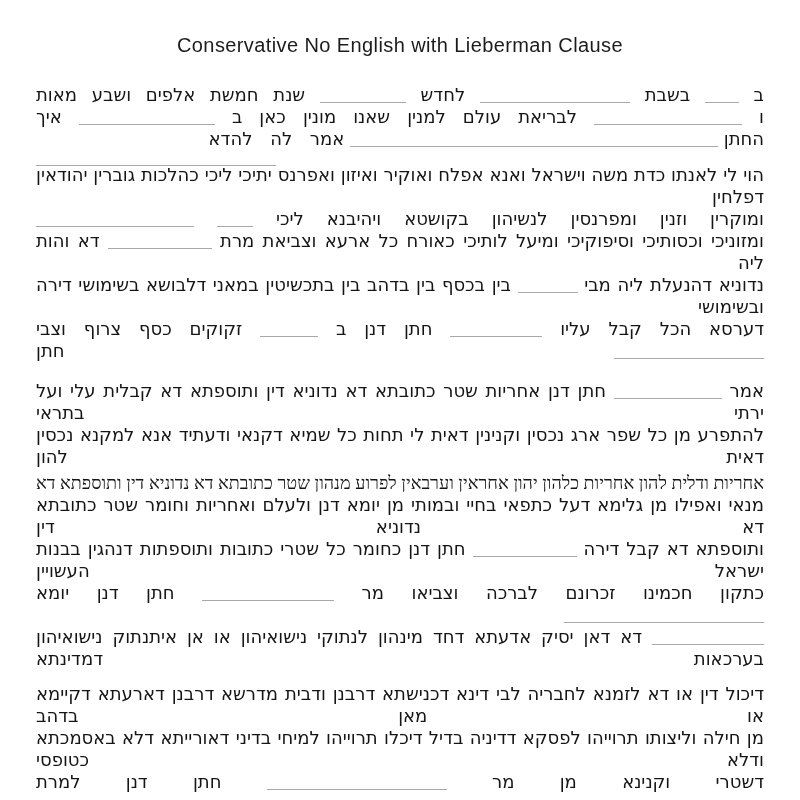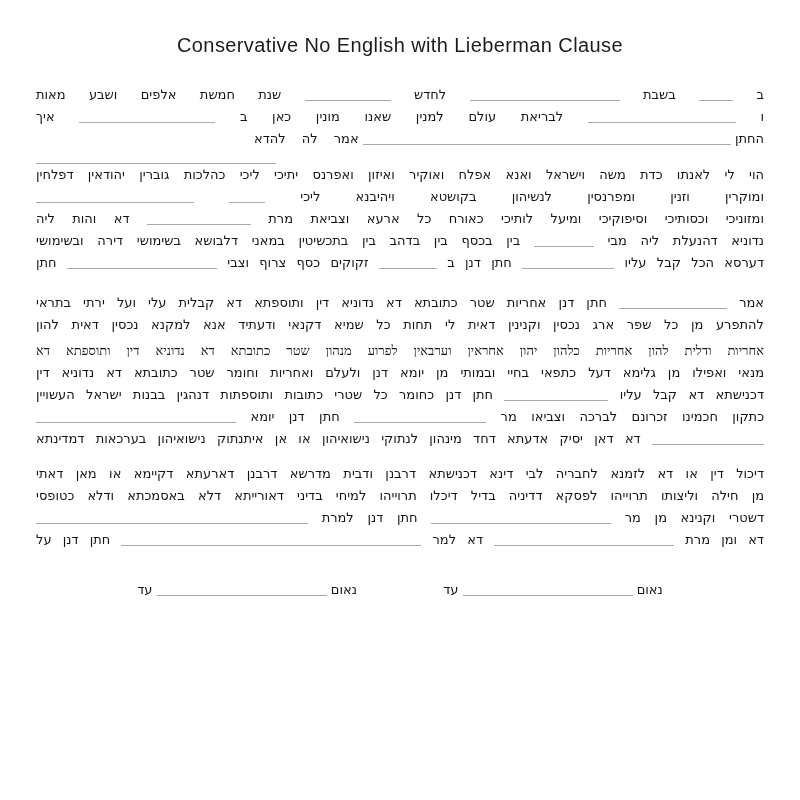--- a/index.html
+++ b/index.html
@@ -20,21 +20,21 @@
     color:#1c1c1c;
   }
   #doc{
     position:absolute;
     top:84px;left:36px;width:728px;
   }
   .line{
     direction:rtl;
     unicode-bidi:embed;
     font-family:"DejaVu Sans",sans-serif;
-    font-size:13px;
+    font-size:18px;
     line-height:22px;
     color:#151515;
     text-align:justify;
     text-align-last:justify;
     white-space:normal;
   }
   .line.start{text-align:center;text-align-last:right;}
   .line.left{text-align:left;text-align-last:left;}
   .line.center{text-align:center;text-align-last:center;}
   .line.signature{text-align:center;text-align-last:center;}
@@ -70,21 +70,21 @@
     <div class="line left"><span class="blank" style="width: 240px;"></span> </div>
     <div class="line justify"><span class="txt">הוי לי לאנתו כדת משה וישראל ואנא אפלח ואוקיר ואיזון ואפרנס יתיכי ליכי כהלכות גוברין יהודאין דפלחין</span> </div>
     <div class="line justify"><span class="txt">ומוקרין וזנין ומפרנסין לנשיהון בקושטא ויהיבנא ליכי</span> <span class="blank" style="width: 36px;"></span> <span class="blank" style="width: 158px;"></span> </div>
     <div class="line justify"><span class="txt">ומזוניכי וכסותיכי וסיפוקיכי ומיעל לותיכי כאורח כל ארעא וצביאת מרת</span> <span class="blank" style="width: 104px;"></span> <span class="txt">דא והות ליה</span> </div>
     <div class="line justify"><span class="txt">נדוניא דהנעלת ליה מבי</span> <span class="blank" style="width: 60px;"></span> <span class="txt">בין בכסף בין בדהב בין בתכשיטין במאני דלבושא בשימושי דירה ובשימושי</span> </div>
     <div class="line justify"><span class="txt">דערסא הכל קבל עליו</span> <span class="blank" style="width: 92px;"></span> <span class="txt">חתן דנן ב</span> <span class="blank" style="width: 58px;"></span> <span class="txt">זקוקים כסף צרוף וצבי</span> <span class="blank" style="width: 150px;"></span> <span class="txt">חתן</span> </div>
     <div class="line justify"><span class="txt">אמר</span> <span class="blank" style="width: 108px;"></span> <span class="txt">חתן דנן אחריות שטר כתובתא דא נדוניא דין ותוספתא דא קבלית עלי ועל ירתי בתראי</span> </div>
     <div class="line justify"><span class="txt">להתפרע מן כל שפר ארג נכסין וקנינין דאית לי תחות כל שמיא דקנאי ודעתיד אנא למקנא נכסין דאית להון</span> </div>
     <div class="line justify"><span class="txt">אחריות ודלית להון אחריות כלהון יהון אחראין וערבאין לפרוע מנהון שטר כתובתא דא נדוניא דין ותוספתא דא</span> </div>
     <div class="line justify"><span class="txt">מנאי ואפילו מן גלימא דעל כתפאי בחיי ובמותי מן יומא דנן ולעלם ואחריות וחומר שטר כתובתא דא נדוניא דין</span> </div>
-    <div class="line justify"><span class="txt">דכנישתא דא קבל עליו</span> <span class="blank" style="width: 104px;"></span> <span class="txt">חתן דנן כחומר כל שטרי כתובות ותוספתות דנהגין בבנות ישראל העשויין</span> </div>
+    <div class="line justify"><span class="txt">ותוספתא דא קבל דירה</span> <span class="blank" style="width: 104px;"></span> <span class="txt">חתן דנן כחומר כל שטרי כתובות ותוספתות דנהגין בבנות ישראל העשויין</span> </div>
     <div class="line justify"><span class="txt">כתקון חכמינו זכרונם לברכה וצביאו מר</span> <span class="blank" style="width: 132px;"></span> <span class="txt">חתן דנן יומא</span> <span class="blank" style="width: 200px;"></span> </div>
     <div class="line justify"><span class="blank" style="width: 112px;"></span> <span class="txt">דא דאן יסיק אדעתא דחד מינהון לנתוקי נישואיהון או אן איתנתוק נישואיהון בערכאות דמדינתא</span> </div>
-    <div class="line justify"><span class="txt">דיכול דין או דא לזמנא לחבריה לבי דינא דכנישתא דרבנן ודבית מדרשא דרבנן דארעתא דקיימא או מאן דאתי</span> </div>
+    <div class="line justify"><span class="txt">דיכול דין או דא לזמנא לחבריה לבי דינא דכנישתא דרבנן ודבית מדרשא דרבנן דארעתא דקיימא או מאן בדהב</span> </div>
     <div class="line justify"><span class="txt">מן חילה וליצותו תרוייהו לפסקא דדיניה בדיל דיכלו תרוייהו למיחי בדיני דאורייתא דלא באסמכתא ודלא כטופסי</span> </div>
     <div class="line justify"><span class="txt">דשטרי וקנינא מן מר</span> <span class="blank" style="width: 180px;"></span> <span class="txt">חתן דנן למרת</span> <span class="blank" style="width: 272px;"></span> </div>
     <div class="line justify"><span class="txt">דא ומן מרת</span> <span class="blank" style="width: 180px;"></span> <span class="txt">דא למר</span> <span class="blank" style="width: 300px;"></span> <span class="txt">חתן דנן על</span> </div>
     <div class="line signature"><span class="txt">נאום</span> <span class="blank" style="width: 170px;"></span> <span class="txt">עד</span> <span class="gap" style="width: 78px;"></span> <span class="txt">נאום</span> <span class="blank" style="width: 170px;"></span> <span class="txt">עד</span> </div>
   </div>
 
 </body></html>

